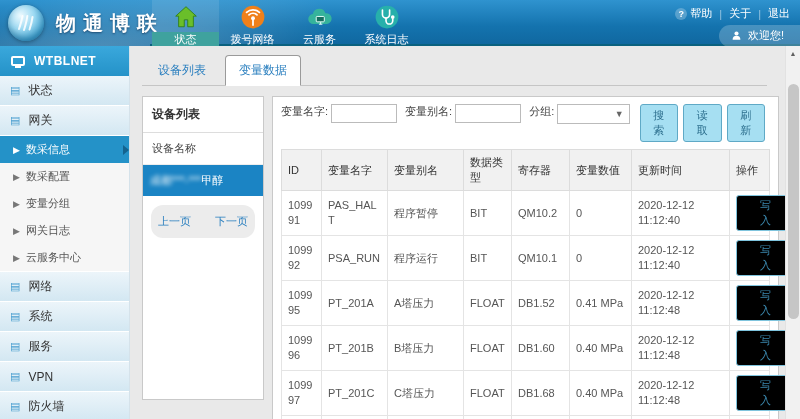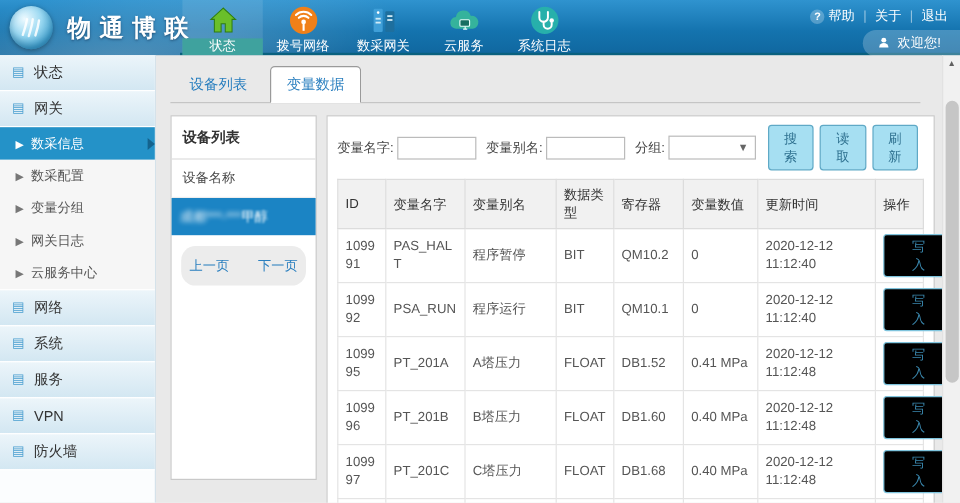--- a/index.html
+++ b/index.html
@@ -73,21 +73,21 @@
   .dp-title { padding:9px 9px; font-size:12px; font-weight:bold; color:#333; border-bottom:1px solid #ddd; }
   .dp-colhead { padding:8px 9px; font-size:11px; color:#444; border-bottom:1px solid #eee; }
   .dp-device { padding:8px 7px; font-size:11px; color:#fff; background:#1b84c4; font-weight:normal;
     cursor:pointer; white-space:nowrap; overflow:hidden; }
   .dp-device .blur-hard { filter:blur(2px); }
   .dp-device .blur-soft { filter:blur(.7px); }
   .dp-pager { margin:9px 8px; background:#ececec; padding:9px 7px; display:flex; justify-content:space-between;border-radius:12px; }
   .pager-link { color:#2a7fbf; font-size:11px; cursor:pointer; }
 
   .table-panel { flex:1; background:#fff; border:1px solid #c9c9c9; }
-  .filter-row { display:flex; align-items:center; padding:7px 8px; font-size:11px; color:#444; }
+  .filter-row { display:flex; align-items:flex-start; padding:7px 8px; font-size:11px; color:#444; }
   .filter-row label { margin-right:3px; white-space:nowrap; }
   .ftxt { width:66px; height:19px; border:1px solid #bbb; margin-right:8px; font-size:11px; padding:0 3px; }
   .fselect { width:84px; height:20px; border:1px solid #bbb; background:#fff; margin-right:10px;
     display:flex; align-items:center; justify-content:flex-end; padding:0 5px; color:#666;
     font-size:9px; cursor:pointer; }
   .btn { background:#a6dff2; border:1px solid #5fa9c6; color:#2d6f8e; font-size:11px;
     padding:3px 9px; border-radius:3px; cursor:pointer; margin-right:5px; }
 
   table { width:calc(100% - 16px); margin:0 8px; border-collapse:collapse; font-size:11px; table-layout:fixed; }
   th { background:#f1f1f1; border:1px solid #dcdcdc; padding:5px 6px; text-align:left;
@@ -129,34 +129,20 @@
       <div class="nav-item">
         <div class="nav-icon">
           <svg width="26" height="26" viewBox="0 0 24 24">
             <circle cx="12" cy="12" r="10.5" fill="#f08019"></circle>
             <circle cx="12" cy="13.2" r="1.8" fill="#fff"></circle>
             <path d="M8.3 10a5.4 5.4 0 0 1 7.4 0M6.1 7.8a8.4 8.4 0 0 1 11.8 0" stroke="#fff" stroke-width="1.6" fill="none" stroke-linecap="round"></path>
             <path d="M12 14.5V20" stroke="#fff" stroke-width="1.6"></path>
           </svg>
         </div>
         <div class="nav-label">拨号网络</div>
-      </div>
-      <div class="nav-item">
-        <div class="nav-icon">
-          <svg width="26" height="26" viewBox="0 0 24 24">
-            <rect x="4" y="3" width="7" height="18" rx="1" fill="#3f9fd8"></rect>
-            <rect x="13" y="5" width="7" height="16" rx="1" fill="#1e6f9e"></rect>
-            <circle cx="7.5" cy="6" r="1" fill="#fff"></circle>
-            <rect x="5.5" y="10" width="4" height="1.4" fill="#cfeaf6"></rect>
-            <rect x="5.5" y="13" width="4" height="1.4" fill="#cfeaf6"></rect>
-            <rect x="14.5" y="8" width="4" height="1.4" fill="#cfeaf6"></rect>
-            <rect x="14.5" y="11" width="4" height="1.4" fill="#cfeaf6"></rect>
-          </svg>
-        </div>
-        <div class="nav-label">数采网关</div>
       </div>
       <div class="nav-item">
         <div class="nav-icon">
           <svg width="28" height="26" viewBox="0 0 26 24">
             <path d="M7 18.5a4.6 4.6 0 0 1-.6-9.2A6 6 0 0 1 18 8.5a4.5 4.5 0 0 1 1.5 10z" fill="#35b39c"></path>
             <rect x="9.5" y="11.5" width="7.5" height="5" rx="0.8" fill="#176e61" stroke="#e8fffa" stroke-width="0.9"></rect>
             <path d="M12 18.7h3.2M13.6 16.7v2" stroke="#e8fffa" stroke-width="0.9"></path>
           </svg>
         </div>
         <div class="nav-label">云服务</div>
@@ -190,20 +176,24 @@
   <div class="welcome-pill">
     <svg width="11" height="11" viewBox="0 0 24 24">
         <circle cx="12" cy="7.5" r="4.5" fill="#fff"></circle>
         <path d="M3.5 21a8.5 8.5 0 0 1 17 0z" fill="#fff"></path>
       </svg>
     <span>欢迎您!</span>
   </div>
 </div>
 
 <div class="sidebar">
+  <div class="side-title">
+    <span class="monitor-icon"></span>
+    <span>WTBLNET</span>
+  </div>
   <div id="side-menu">
       <div class="side-item">
         <span class="side-icon">▤</span>
         <span>状态</span>
       </div>
       <div class="side-item">
         <span class="side-icon">▤</span>
         <span>网关</span>
       </div>
       <div class="submenu">

